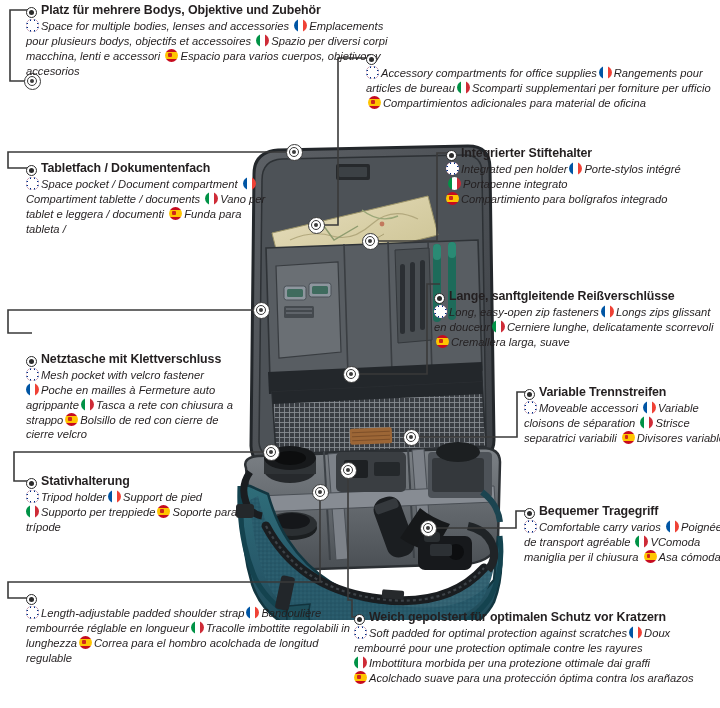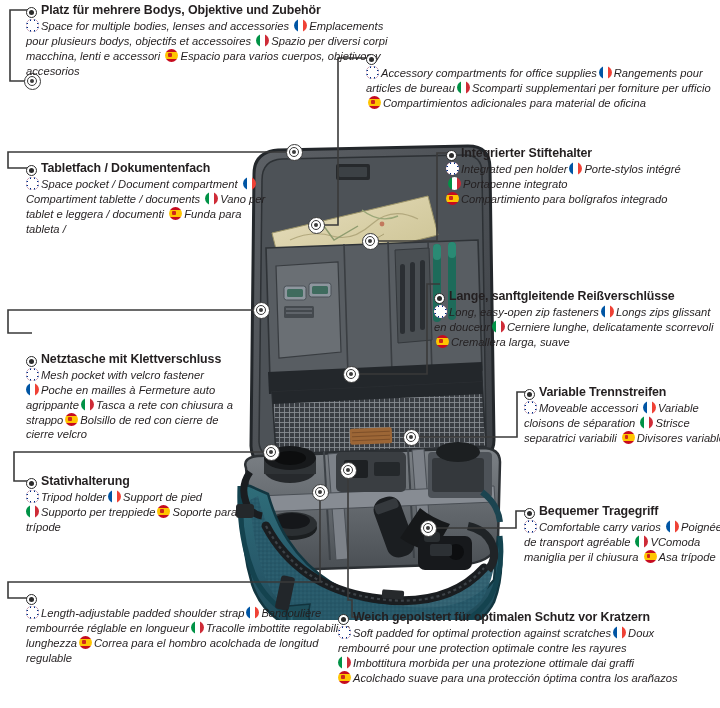--- a/index.html
+++ b/index.html
@@ -417,34 +417,34 @@
 
   <div class="callout w205" style="left:524px; top:505px; width:200px;">
     <div class="headline">
       <span class="bullet"></span>
       <span>Bequemer Tragegriff</span>
     </div>
     <div class="langs">
       <div class="seg"><span class="flag fl-uk"></span><span class="txt">Comfortable carry varios</span></div>
       <div class="seg"><span class="flag fl-fr"></span><span class="txt">Poignée de transport agréable</span></div>
       <div class="seg"><span class="flag fl-it"></span><span class="txt">VComoda maniglia per il chiusura</span></div>
-      <div class="seg"><span class="flag fl-es"></span><span class="txt">Asa trípode</span></div>
+      <div class="seg"><span class="flag fl-es"></span><span class="txt">Asa cómoda</span></div>
     </div>
   </div>
 
   <div class="callout" style="left:26px; top:592px; width:330px;">
     <div class="headline">
       <span class="bullet"></span>
     </div>
     <div class="langs">
       <span class="seg"><span class="flag fl-uk"></span><span class="txt">Length-adjustable padded shoulder strap</span></span><span class="seg"><span class="flag fl-fr"></span><span class="txt">Bandoulière rembourrée réglable en longueur</span></span><span class="seg"><span class="flag fl-it"></span><span class="txt">Tracolle imbottite regolabili in lunghezza</span></span><span class="seg"><span class="flag fl-es"></span><span class="txt">Correa para el hombro acolchada de longitud regulable</span></span>
     </div>
   </div>
 
-  <div class="callout" style="left:338px; top:611px; width:364px;">
+  <div class="callout" style="left:354px; top:611px; width:364px;">
     <div class="headline">
       <span class="bullet"></span>
       <span>Weich gepolstert für optimalen Schutz vor Kratzern</span>
     </div>
     <div class="langs">
       <span class="seg"><span class="flag fl-uk"></span><span class="txt">Soft padded for optimal protection against scratches</span></span><span class="seg"><span class="flag fl-fr"></span><span class="txt">Doux rembourré pour une protection optimale contre les rayures</span></span><br><span class="seg" style="margin-left:0"><span class="flag fl-it"></span><span class="txt">Imbottitura morbida per una protezione ottimale dai graffi</span></span><br><span class="seg" style="margin-left:0"><span class="flag fl-es"></span><span class="txt">Acolchado suave para una protección óptima contra los arañazos</span></span>
     </div>
   </div>
 
 </div>

